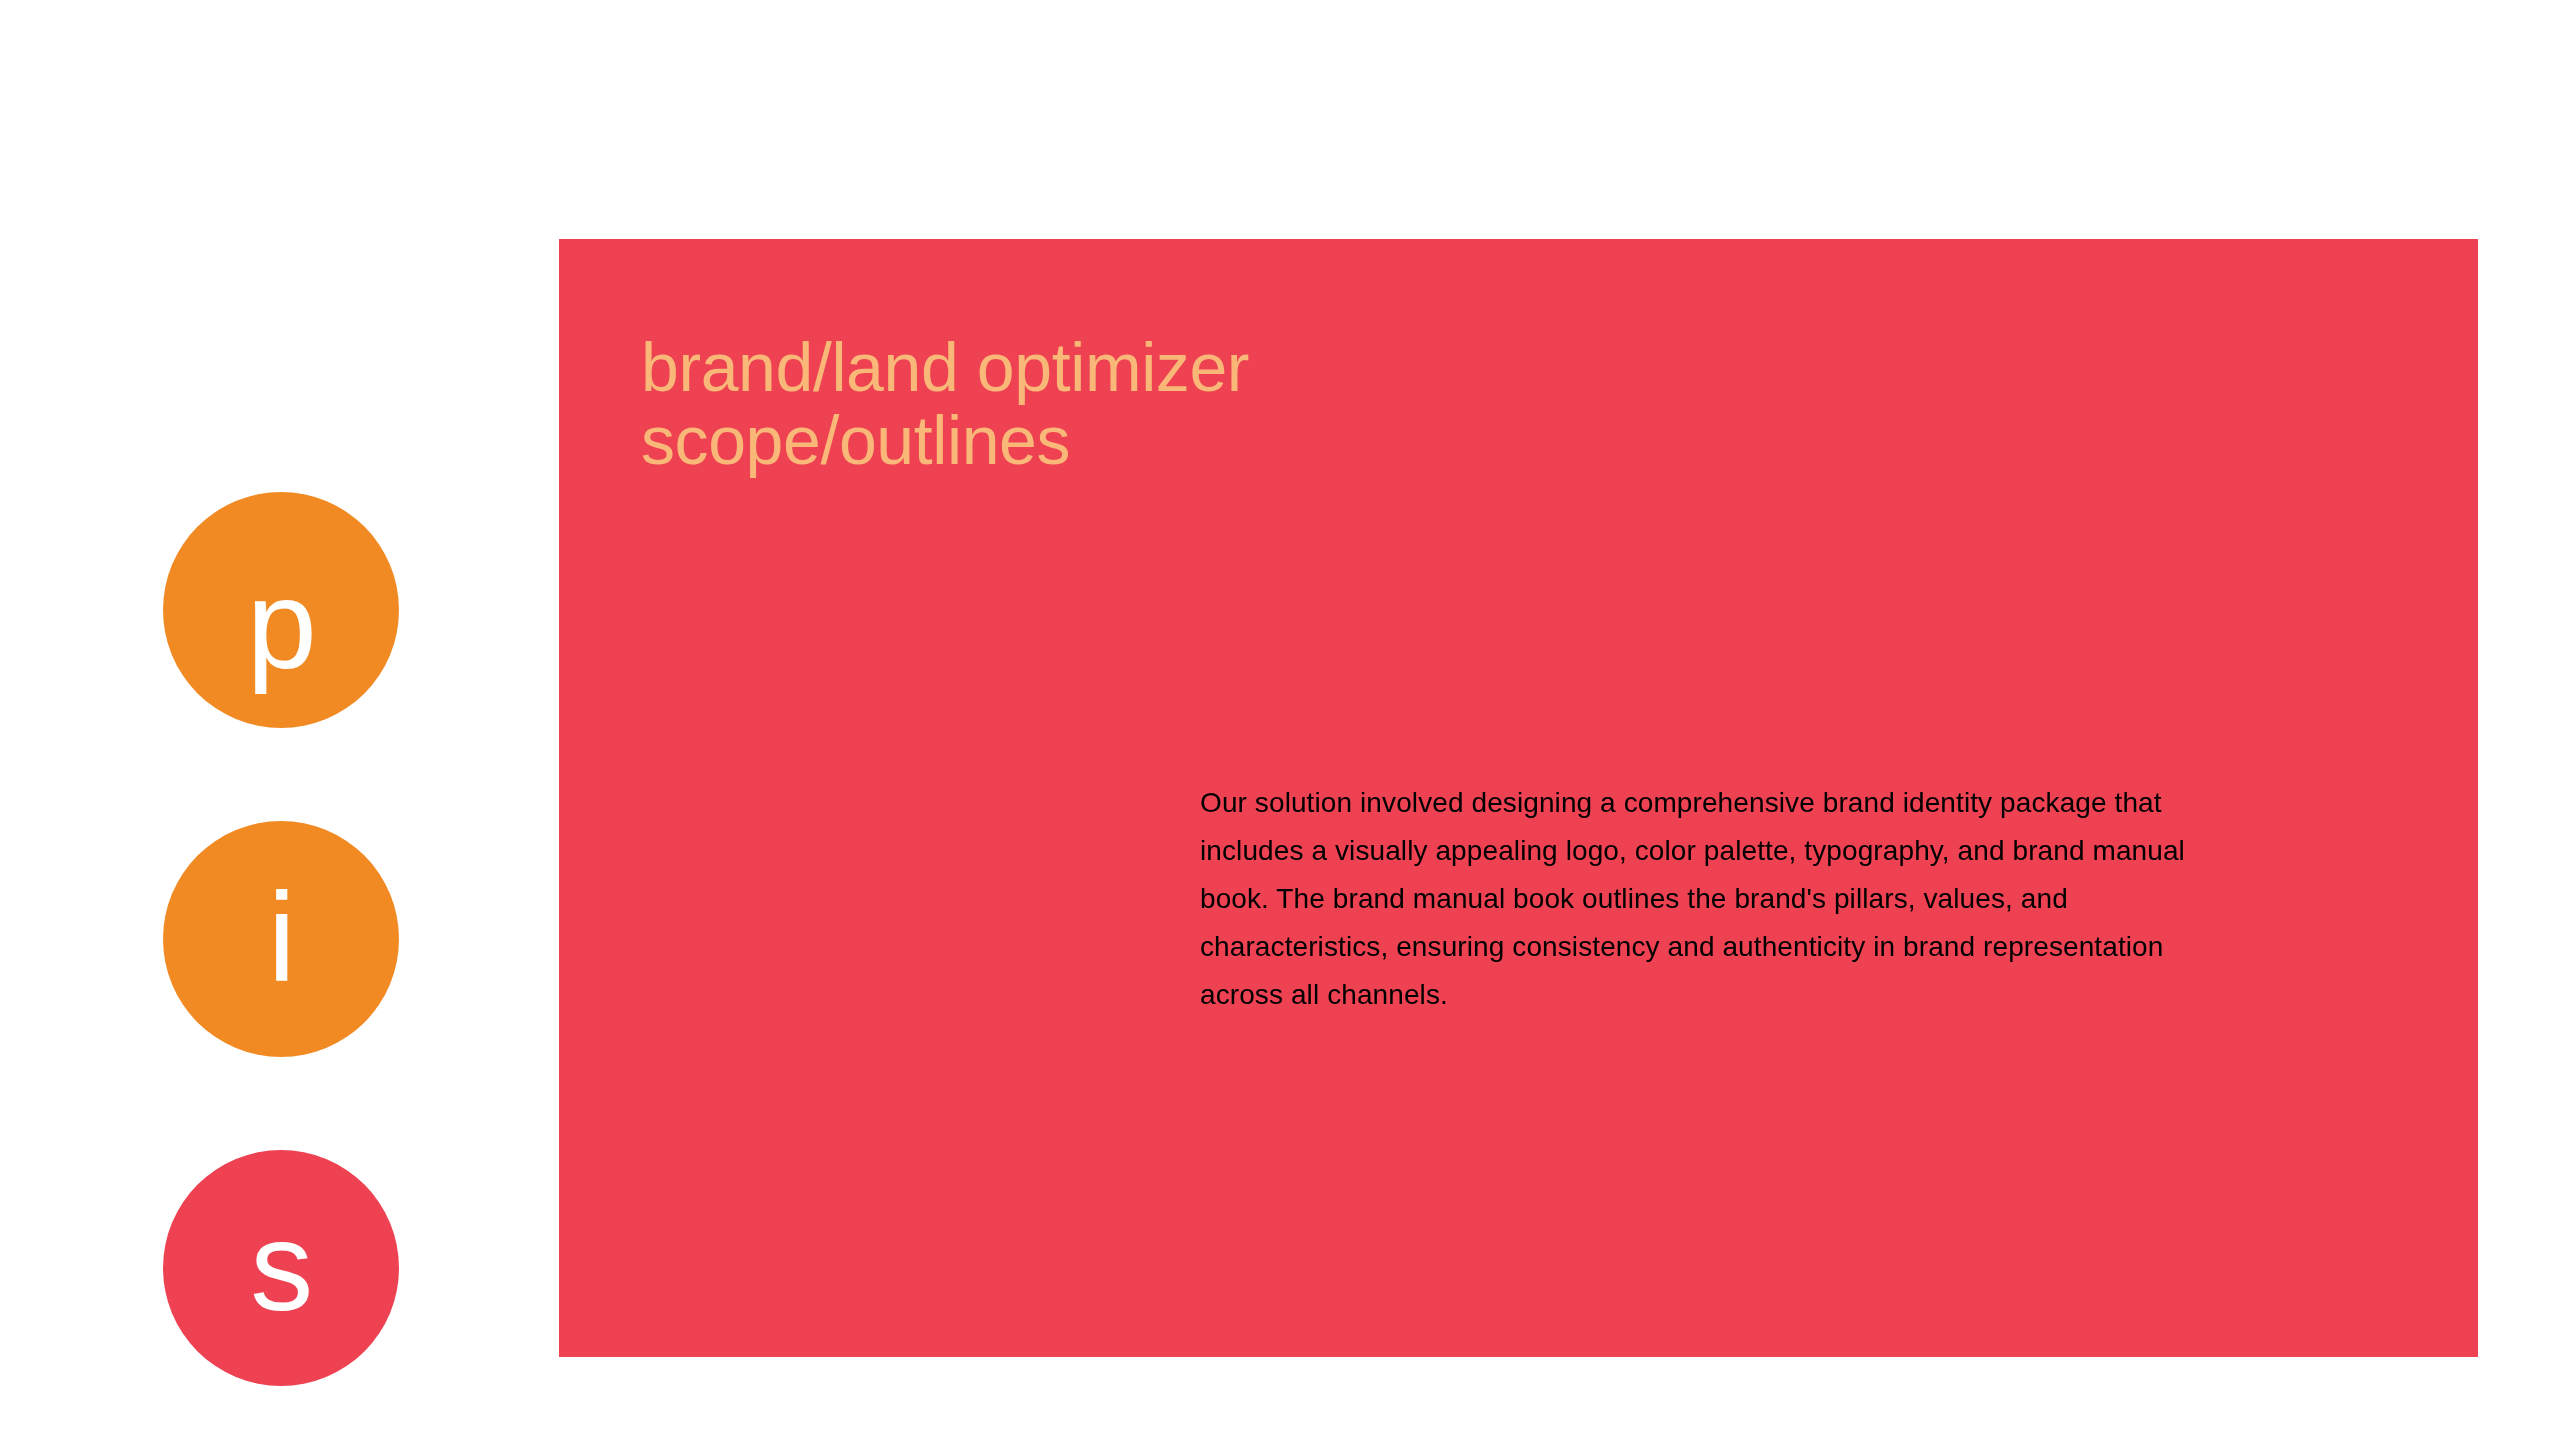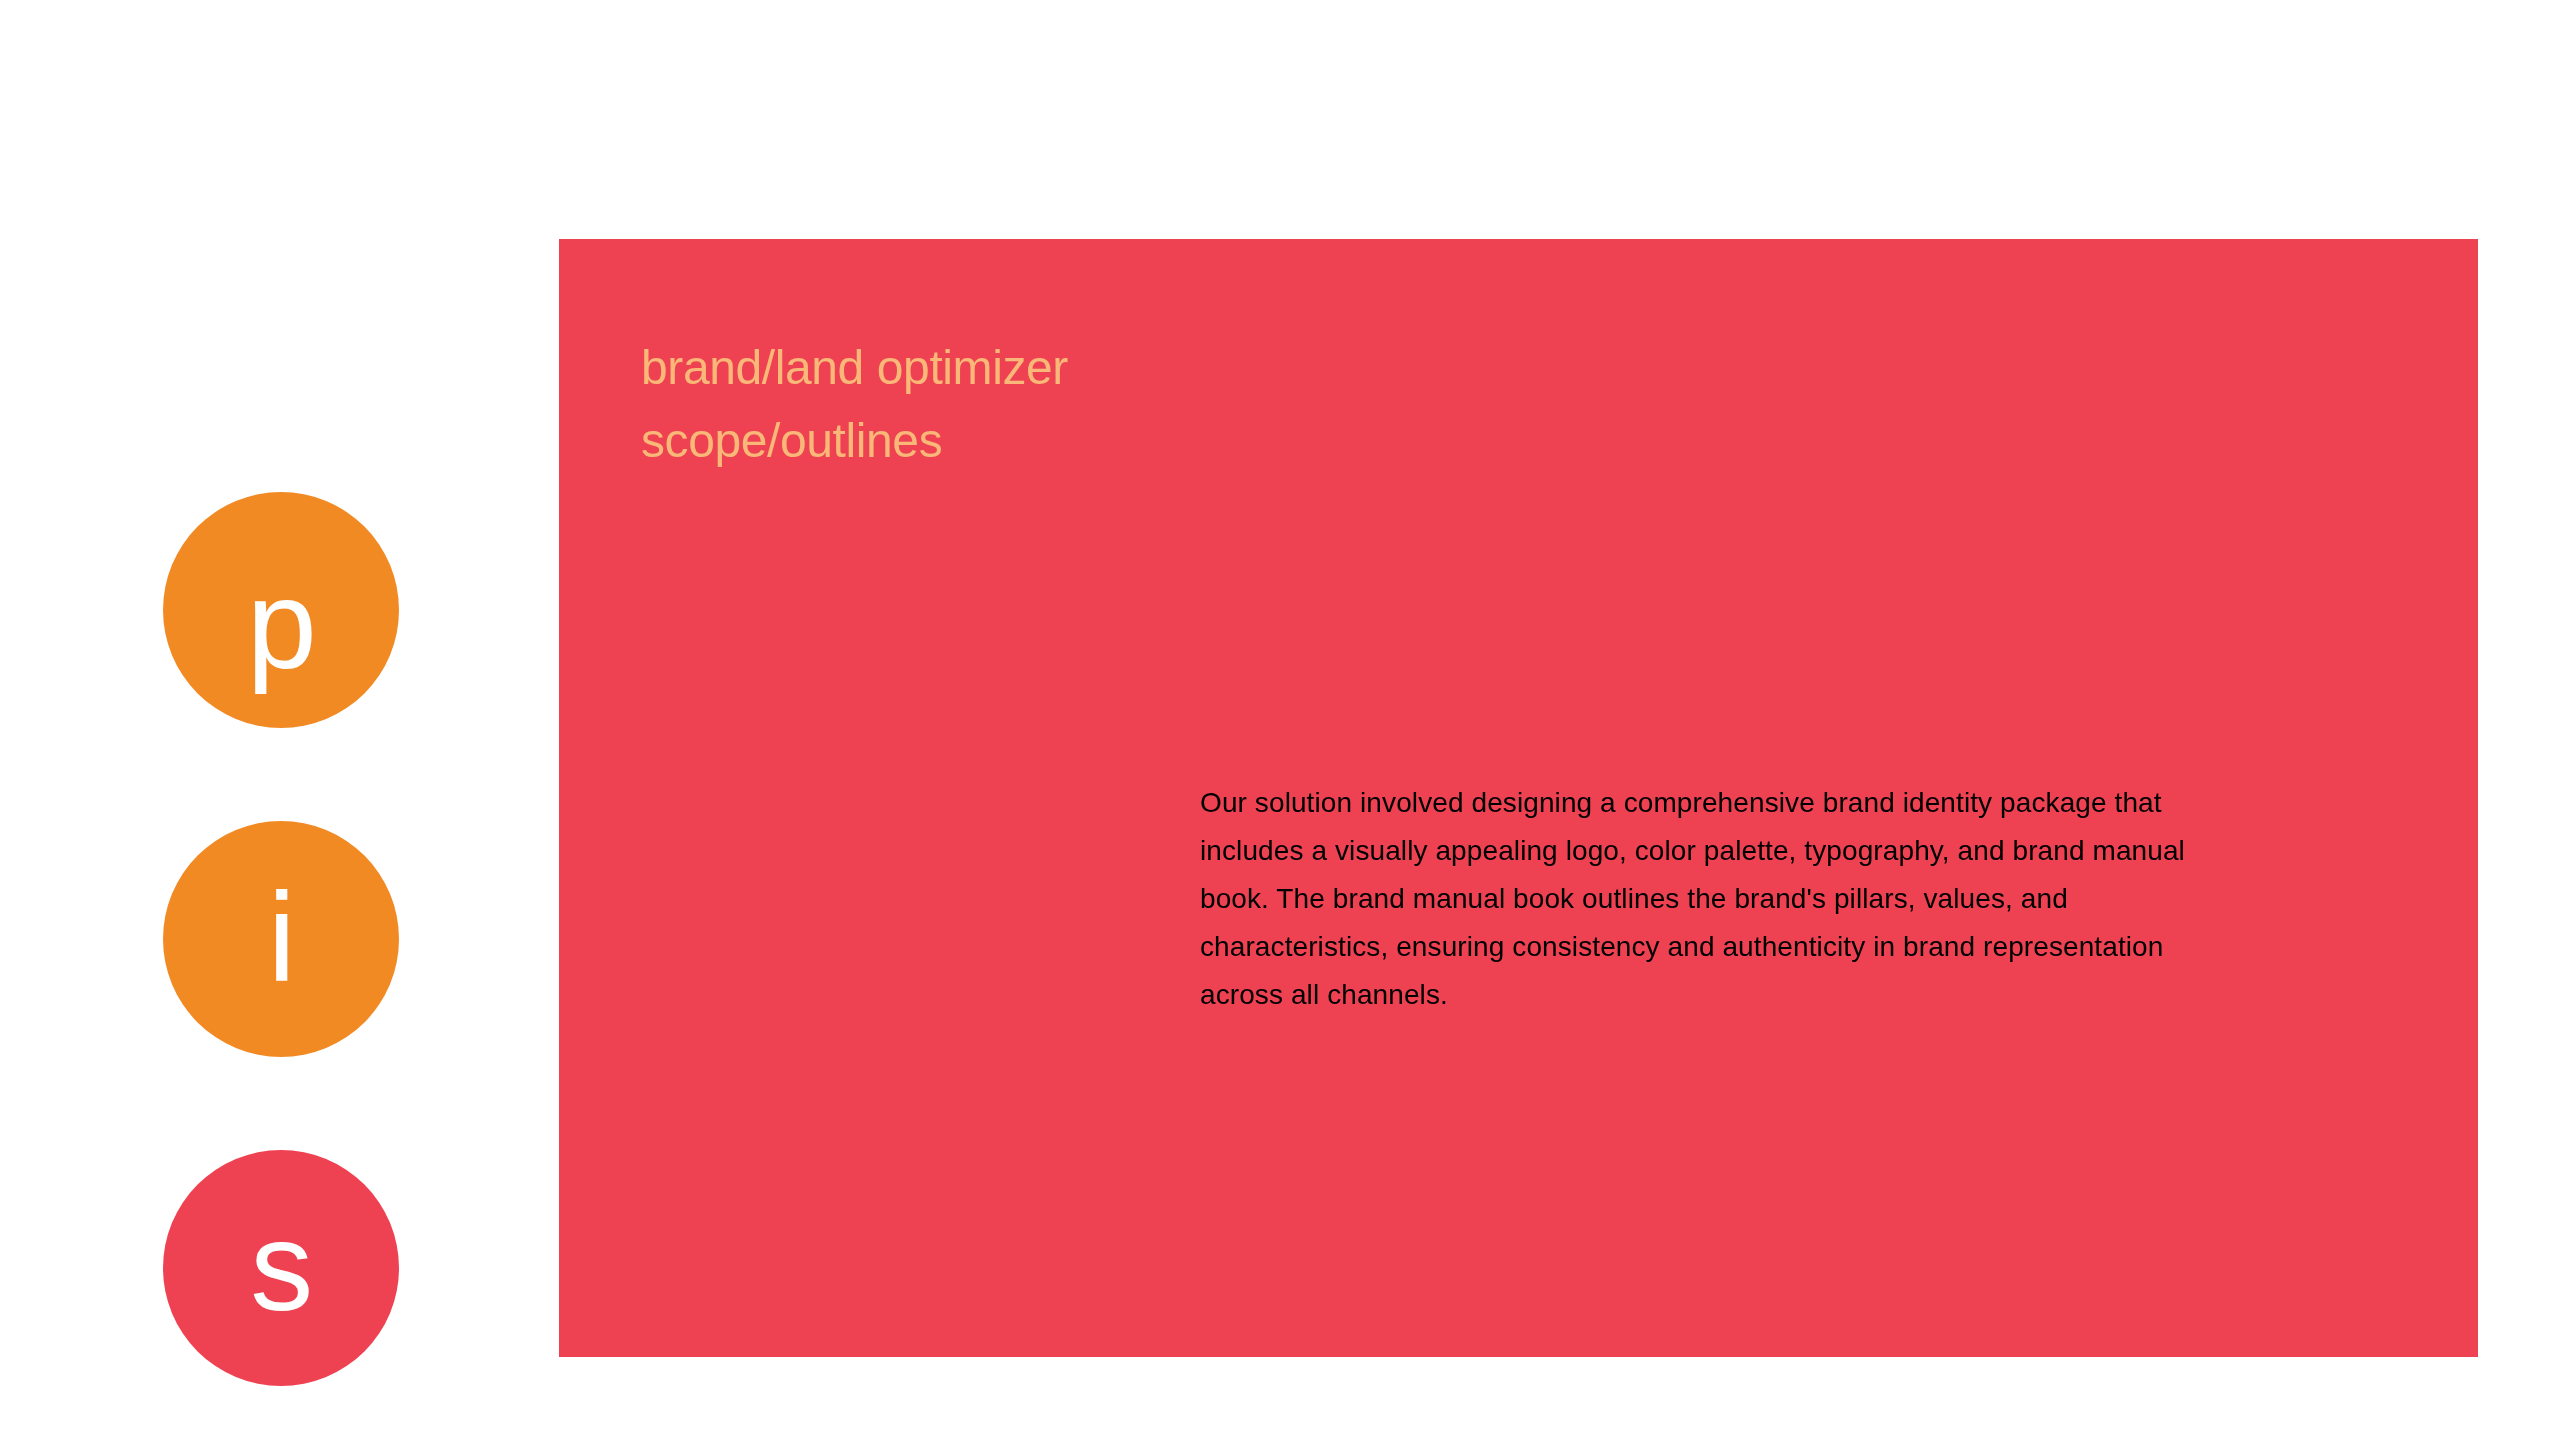--- a/index.html
+++ b/index.html
@@ -69,21 +69,21 @@
     background: #ee4252;
   }
 
   
   .panel-heading {
     position: absolute;
     left: 82px;
     top: 92px;
     color: #f9b878;
     font-family: "Liberation Sans", sans-serif;
-    font-size: 48px;
+    font-size: 68px;
     font-weight: 400;
     line-height: 73px;
     letter-spacing: -0.4px;
     white-space: pre;
     margin: 0;
   }
 
   .heading-line {
     display: block;
   }

